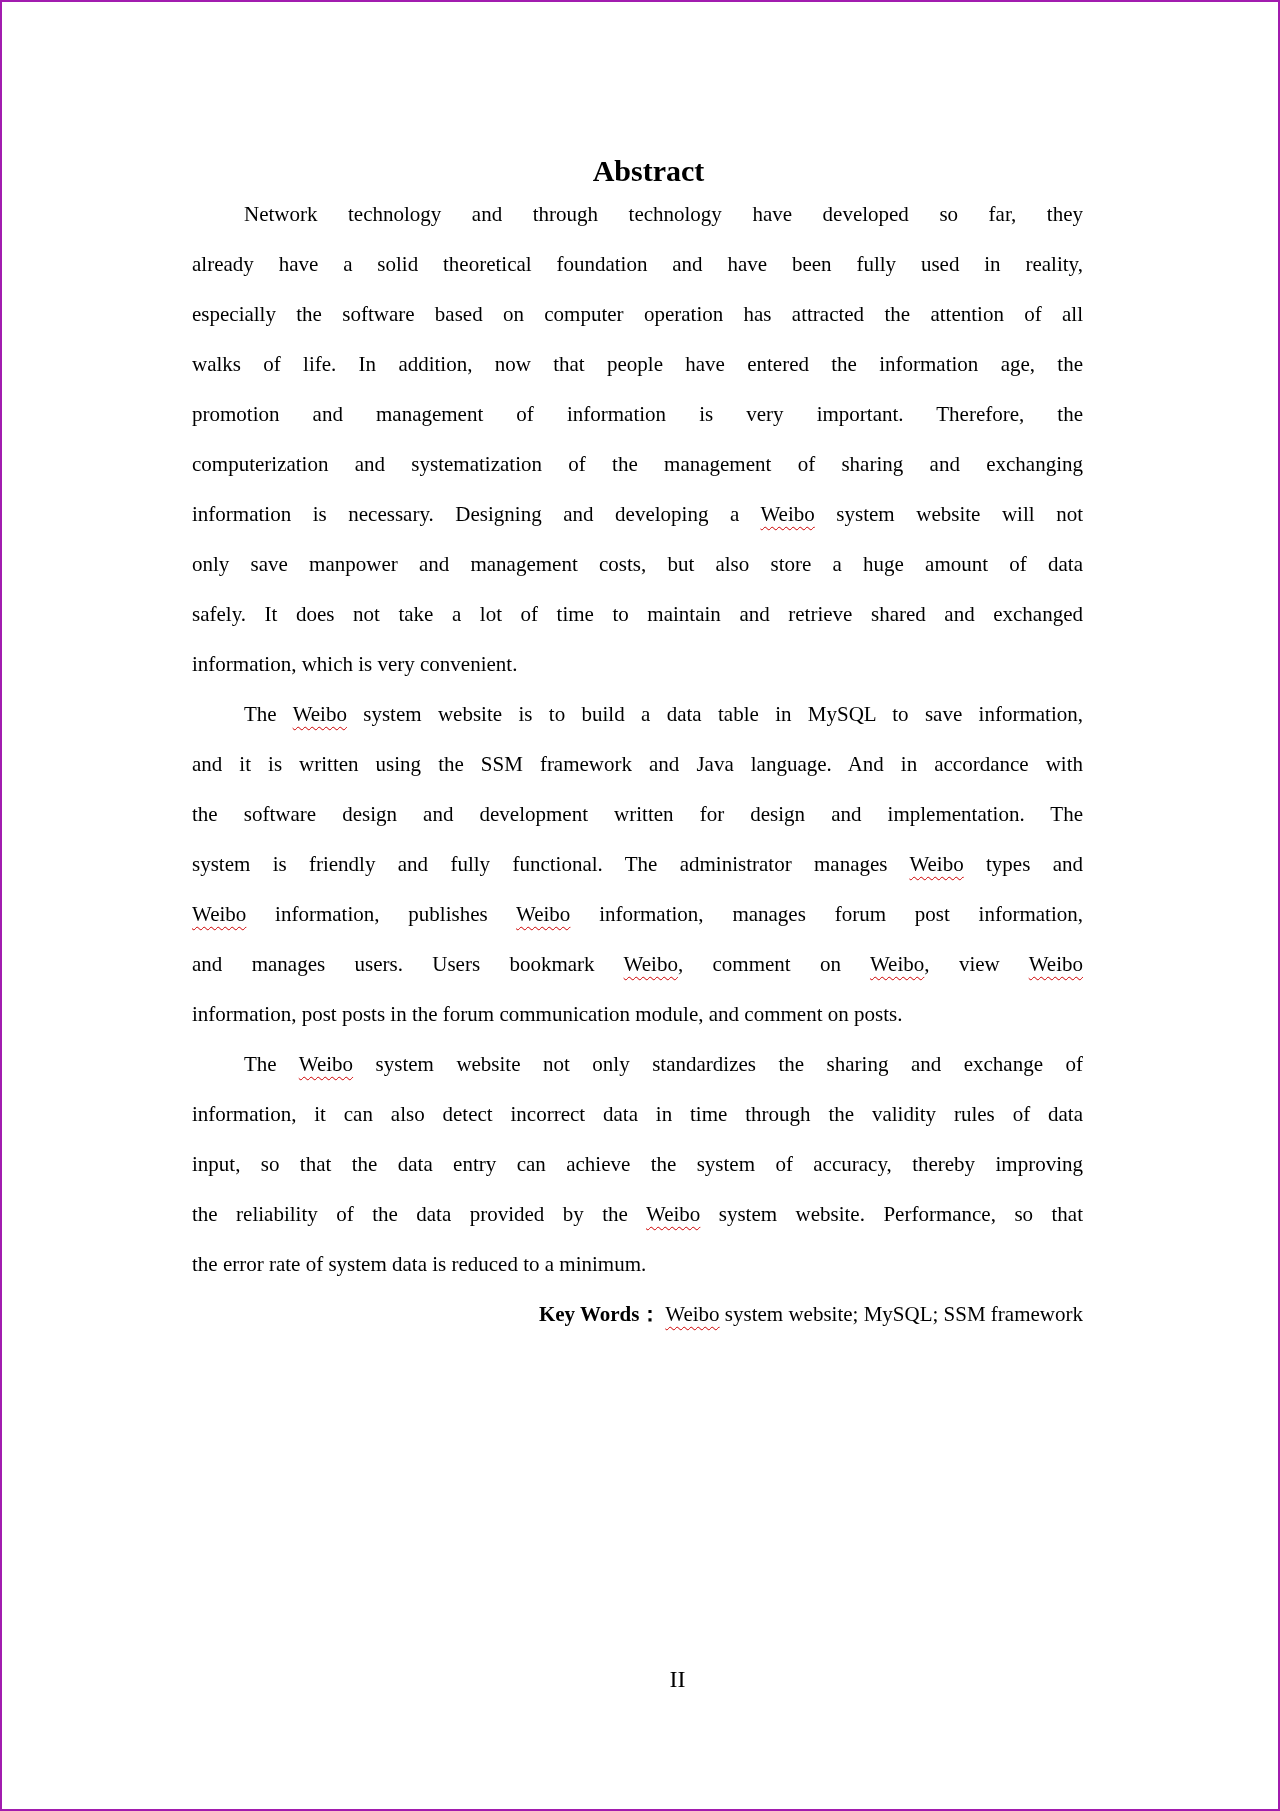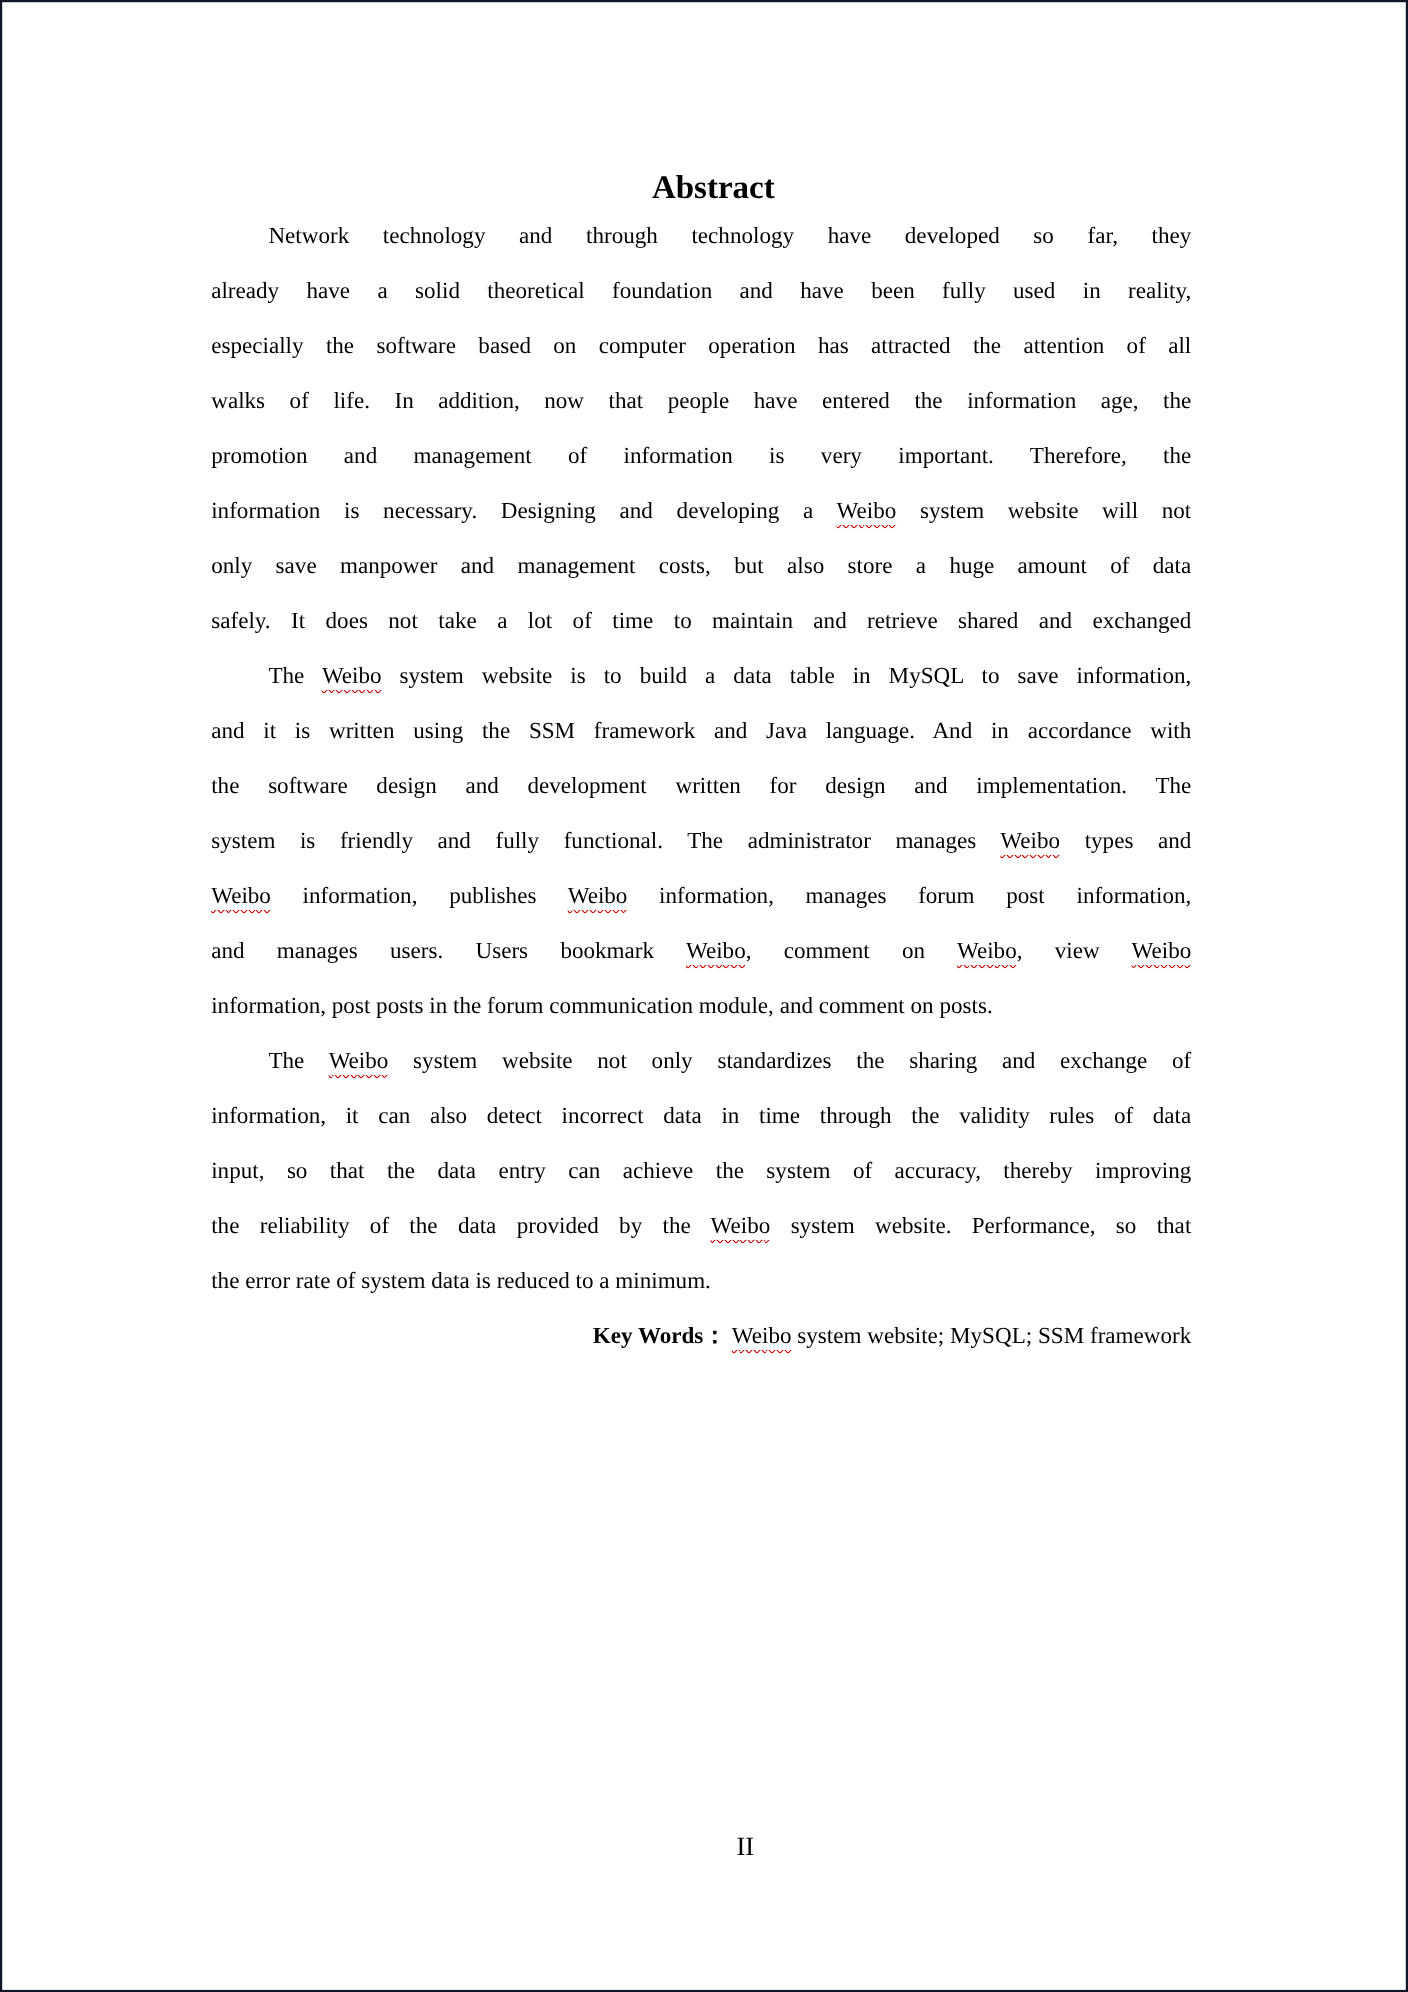--- a/index.html
+++ b/index.html
@@ -13,21 +13,21 @@
     overflow: hidden;
     font-family: "Liberation Serif", "DejaVu Serif", serif;
     color: #000000;
   }
   .page {
     position: relative;
     box-sizing: border-box;
     width: 1280px;
     height: 1811px;
     background: #ffffff;
-    border: 2px solid #0f172a;
+    border: 2px solid #a21caf;
     padding: 151px 195px 0 190px; 
   }
   .heading {
     margin: 0;
     padding: 0 0 0 22px;
     font-size: 30px;
     line-height: 36px;
     font-weight: bold;
     text-align: center;
     letter-spacing: 0;
@@ -83,23 +83,25 @@
 
 <div class="page">
   <h1 class="heading">Abstract</h1>
 
   <div class="body-text" id="paragraphs">
       <div class="line first">Network technology and through technology have developed so far, they</div>
       <div class="line">already have a solid theoretical foundation and have been fully used in reality,</div>
       <div class="line">especially the software based on computer operation has attracted the attention of all</div>
       <div class="line">walks of life. In addition, now that people have entered the information age, the</div>
       <div class="line">promotion and management of information is very important. Therefore, the</div>
+      <div class="line">computerization and systematization of the management of sharing and exchanging</div>
       <div class="line">information is necessary. Designing and developing a <span class="sp">Weibo</span> system website will not</div>
       <div class="line">only save manpower and management costs, but also store a huge amount of data</div>
       <div class="line">safely. It does not take a lot of time to maintain and retrieve shared and exchanged</div>
+      <div class="line last">information, which is very convenient.</div>
       <div class="line first">The <span class="sp">Weibo</span> system website is to build a data table in MySQL to save information,</div>
       <div class="line">and it is written using the SSM framework and Java language. And in accordance with</div>
       <div class="line">the software design and development written for design and implementation. The</div>
       <div class="line">system is friendly and fully functional. The administrator manages <span class="sp">Weibo</span> types and</div>
       <div class="line"><span class="sp">Weibo</span> information, publishes <span class="sp">Weibo</span> information, manages forum post information,</div>
       <div class="line">and manages users. Users bookmark <span class="sp">Weibo</span>, comment on <span class="sp">Weibo</span>, view <span class="sp">Weibo</span></div>
       <div class="line last">information, post posts in the forum communication module, and comment on posts.</div>
       <div class="line first">The <span class="sp">Weibo</span> system website not only standardizes the sharing and exchange of</div>
       <div class="line">information, it can also detect incorrect data in time through the validity rules of data</div>
       <div class="line">input, so that the data entry can achieve the system of accuracy, thereby improving</div>

